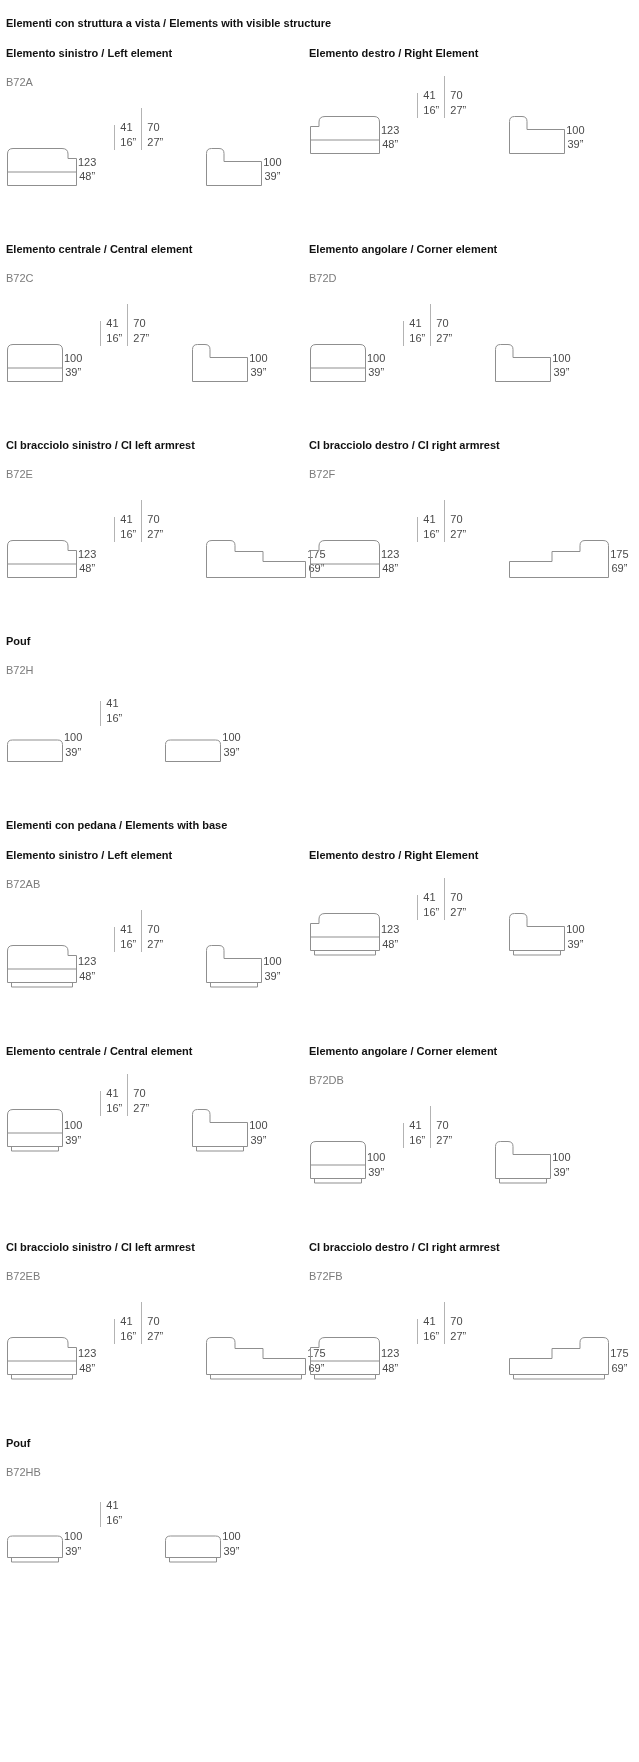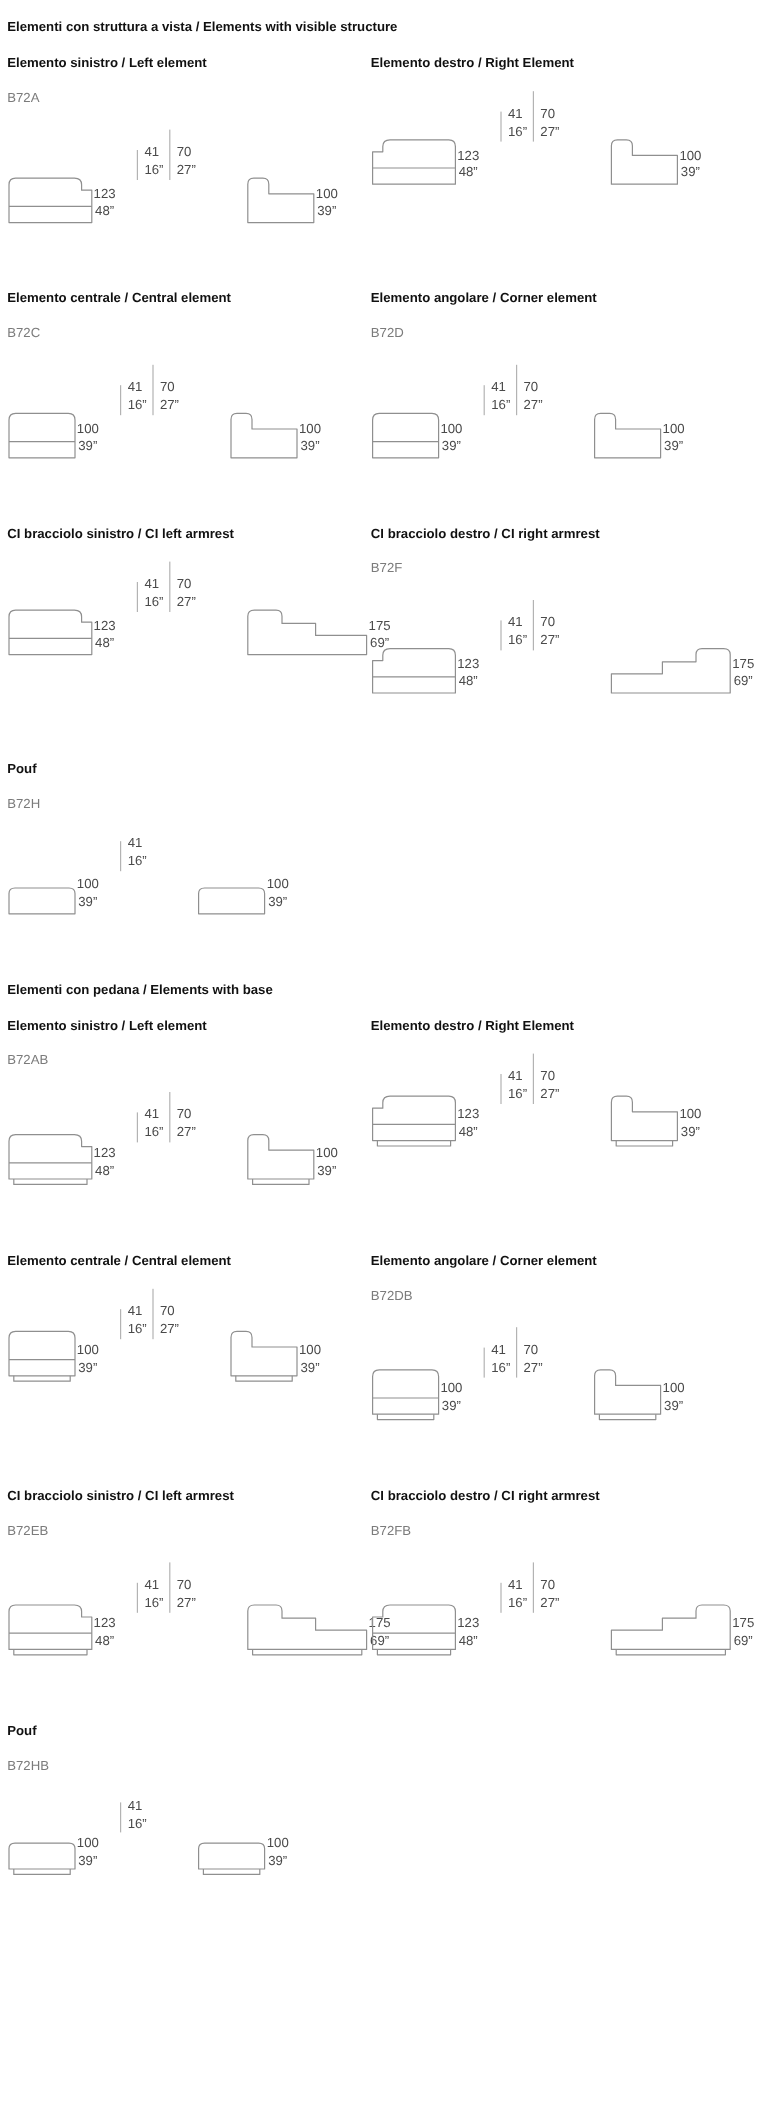--- a/index.html
+++ b/index.html
@@ -219,20 +219,21 @@
         <span>100</span><br>
         <span>39”</span>
       </div>
     </div>
   </div>
 </div>
         </div>
         <div class="row">
           <div class="cell">
   <div class="cell-title">CI bracciolo sinistro / CI left armrest</div>
+  <div class="code">B72E</div>
   <div class="figure">
     <div class="fig-col">
       <span class="drawing">
                   <svg width="72" height="42" viewBox="0 0 72 42">
                     <path d="M1.5,40.5 V9 Q1.5,3.5 7,3.5 H56 Q62,3.5 62,9 V13.5 H70.5 V40.5 Z" fill="none" stroke="#8f8f8f" stroke-width="1" stroke-linejoin="round"></path>
                     <path d="M1.5,27 H70.5" fill="none" stroke="#8f8f8f" stroke-width="1" stroke-linejoin="round"></path>
                   </svg>
                 </span>
       <div class="dimw">
         <span>123</span><br>

